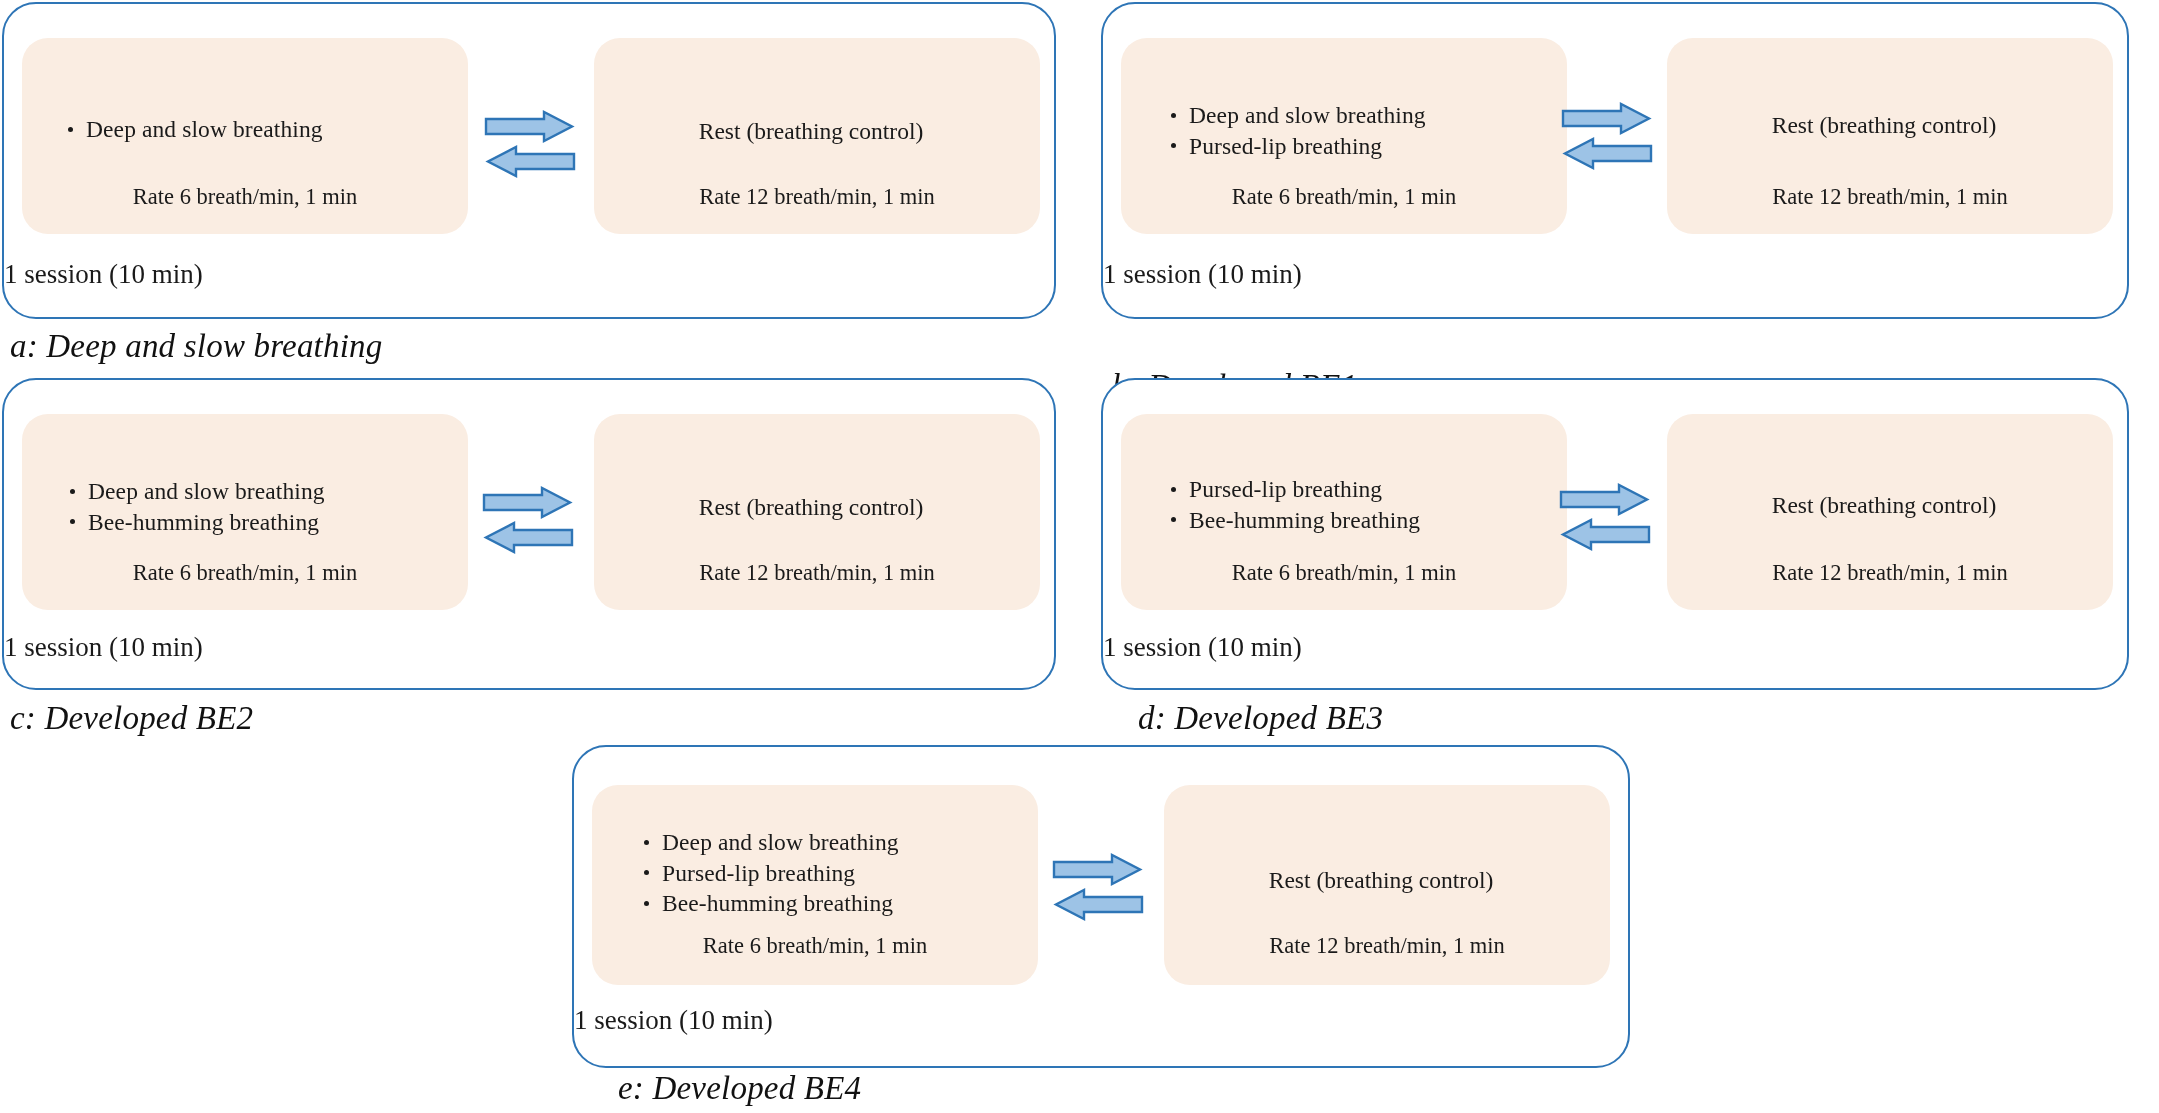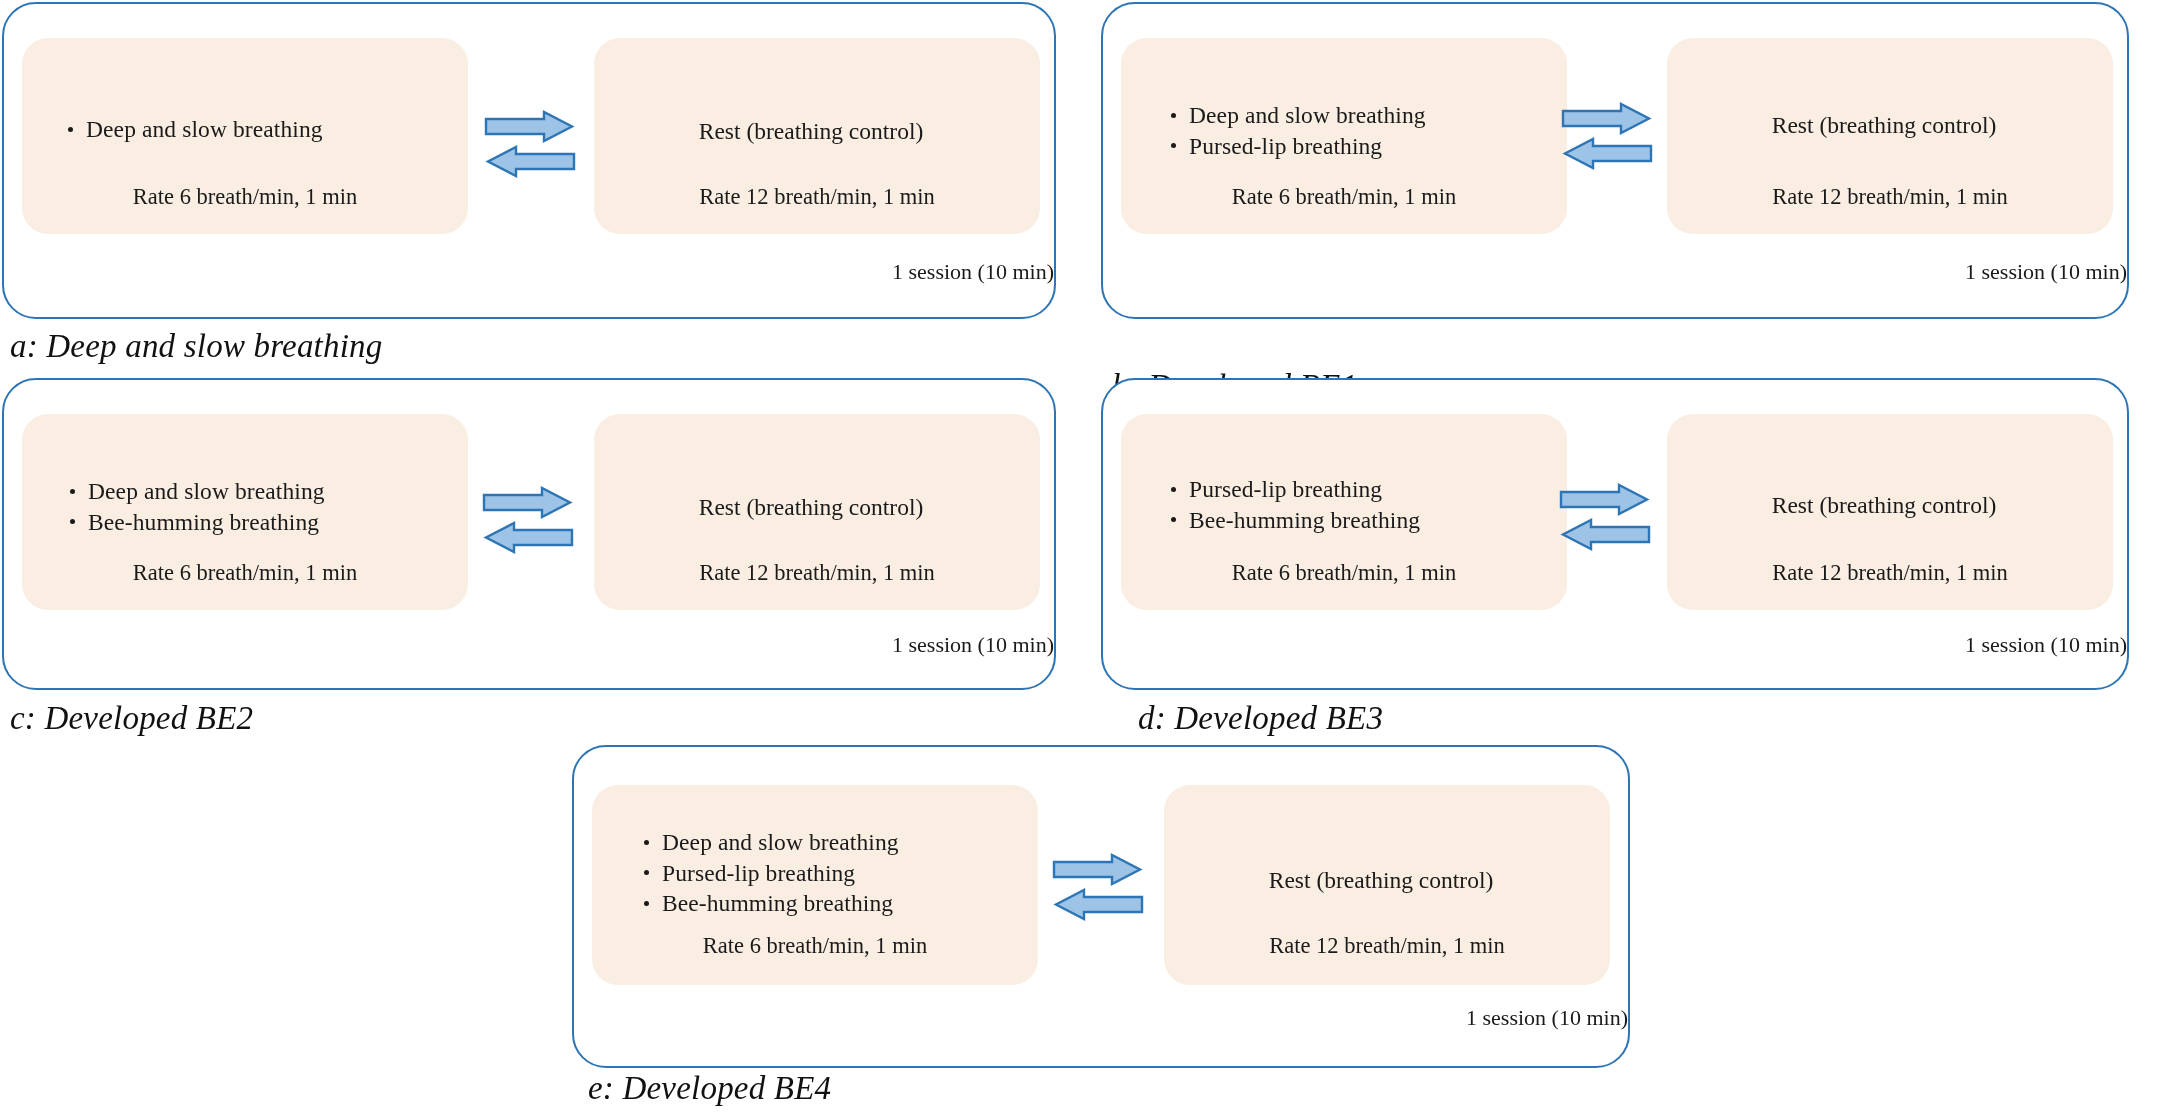--- a/index.html
+++ b/index.html
@@ -59,22 +59,22 @@
   }
   .rate{
     position:absolute;
     left:0;right:0;
     text-align:center;
     font-size:22.5px;
     white-space:nowrap;
   }
   .session{
     position:absolute;
-    text-align:right;
-    font-size:22px;
+    text-align:left;
+    font-size:27px;
     white-space:nowrap;
     font-family:Liberation Serif, serif;
   }
   .arrows{
     position:absolute;
     width:92px;height:70px;
   }
   .arrows svg{display:block;width:92px;height:70px;}
   .caption{
     position:absolute;
@@ -110,21 +110,21 @@
   #panel-b .session{left:0;right:0;top:255px;}
   #panel-c .session{left:0;right:0;top:252px;}
   #panel-d .session{left:0;right:0;top:252px;}
   #panel-e .session{left:0;right:0;top:258px;}
 
   
   #cap-a{left:10px;  top:328px;}
   #cap-b{left:1112px;top:328px;margin-top:40px;}
   #cap-c{left:10px;  top:700px;}
   #cap-d{left:1138px;top:700px;}
-  #cap-e{left:588px; top:1070px;}
+  #cap-e{left:618px; top:1070px;}
 </style>
 </head>
 <body>
 
 <div class="panel p-wide" id="panel-a">
   <div class="panel-inner">
     <div class="card card-left">
       <ul class="bullets" style="top:76px;padding-left:42px;">
           <li>Deep and slow breathing</li>
         </ul>

